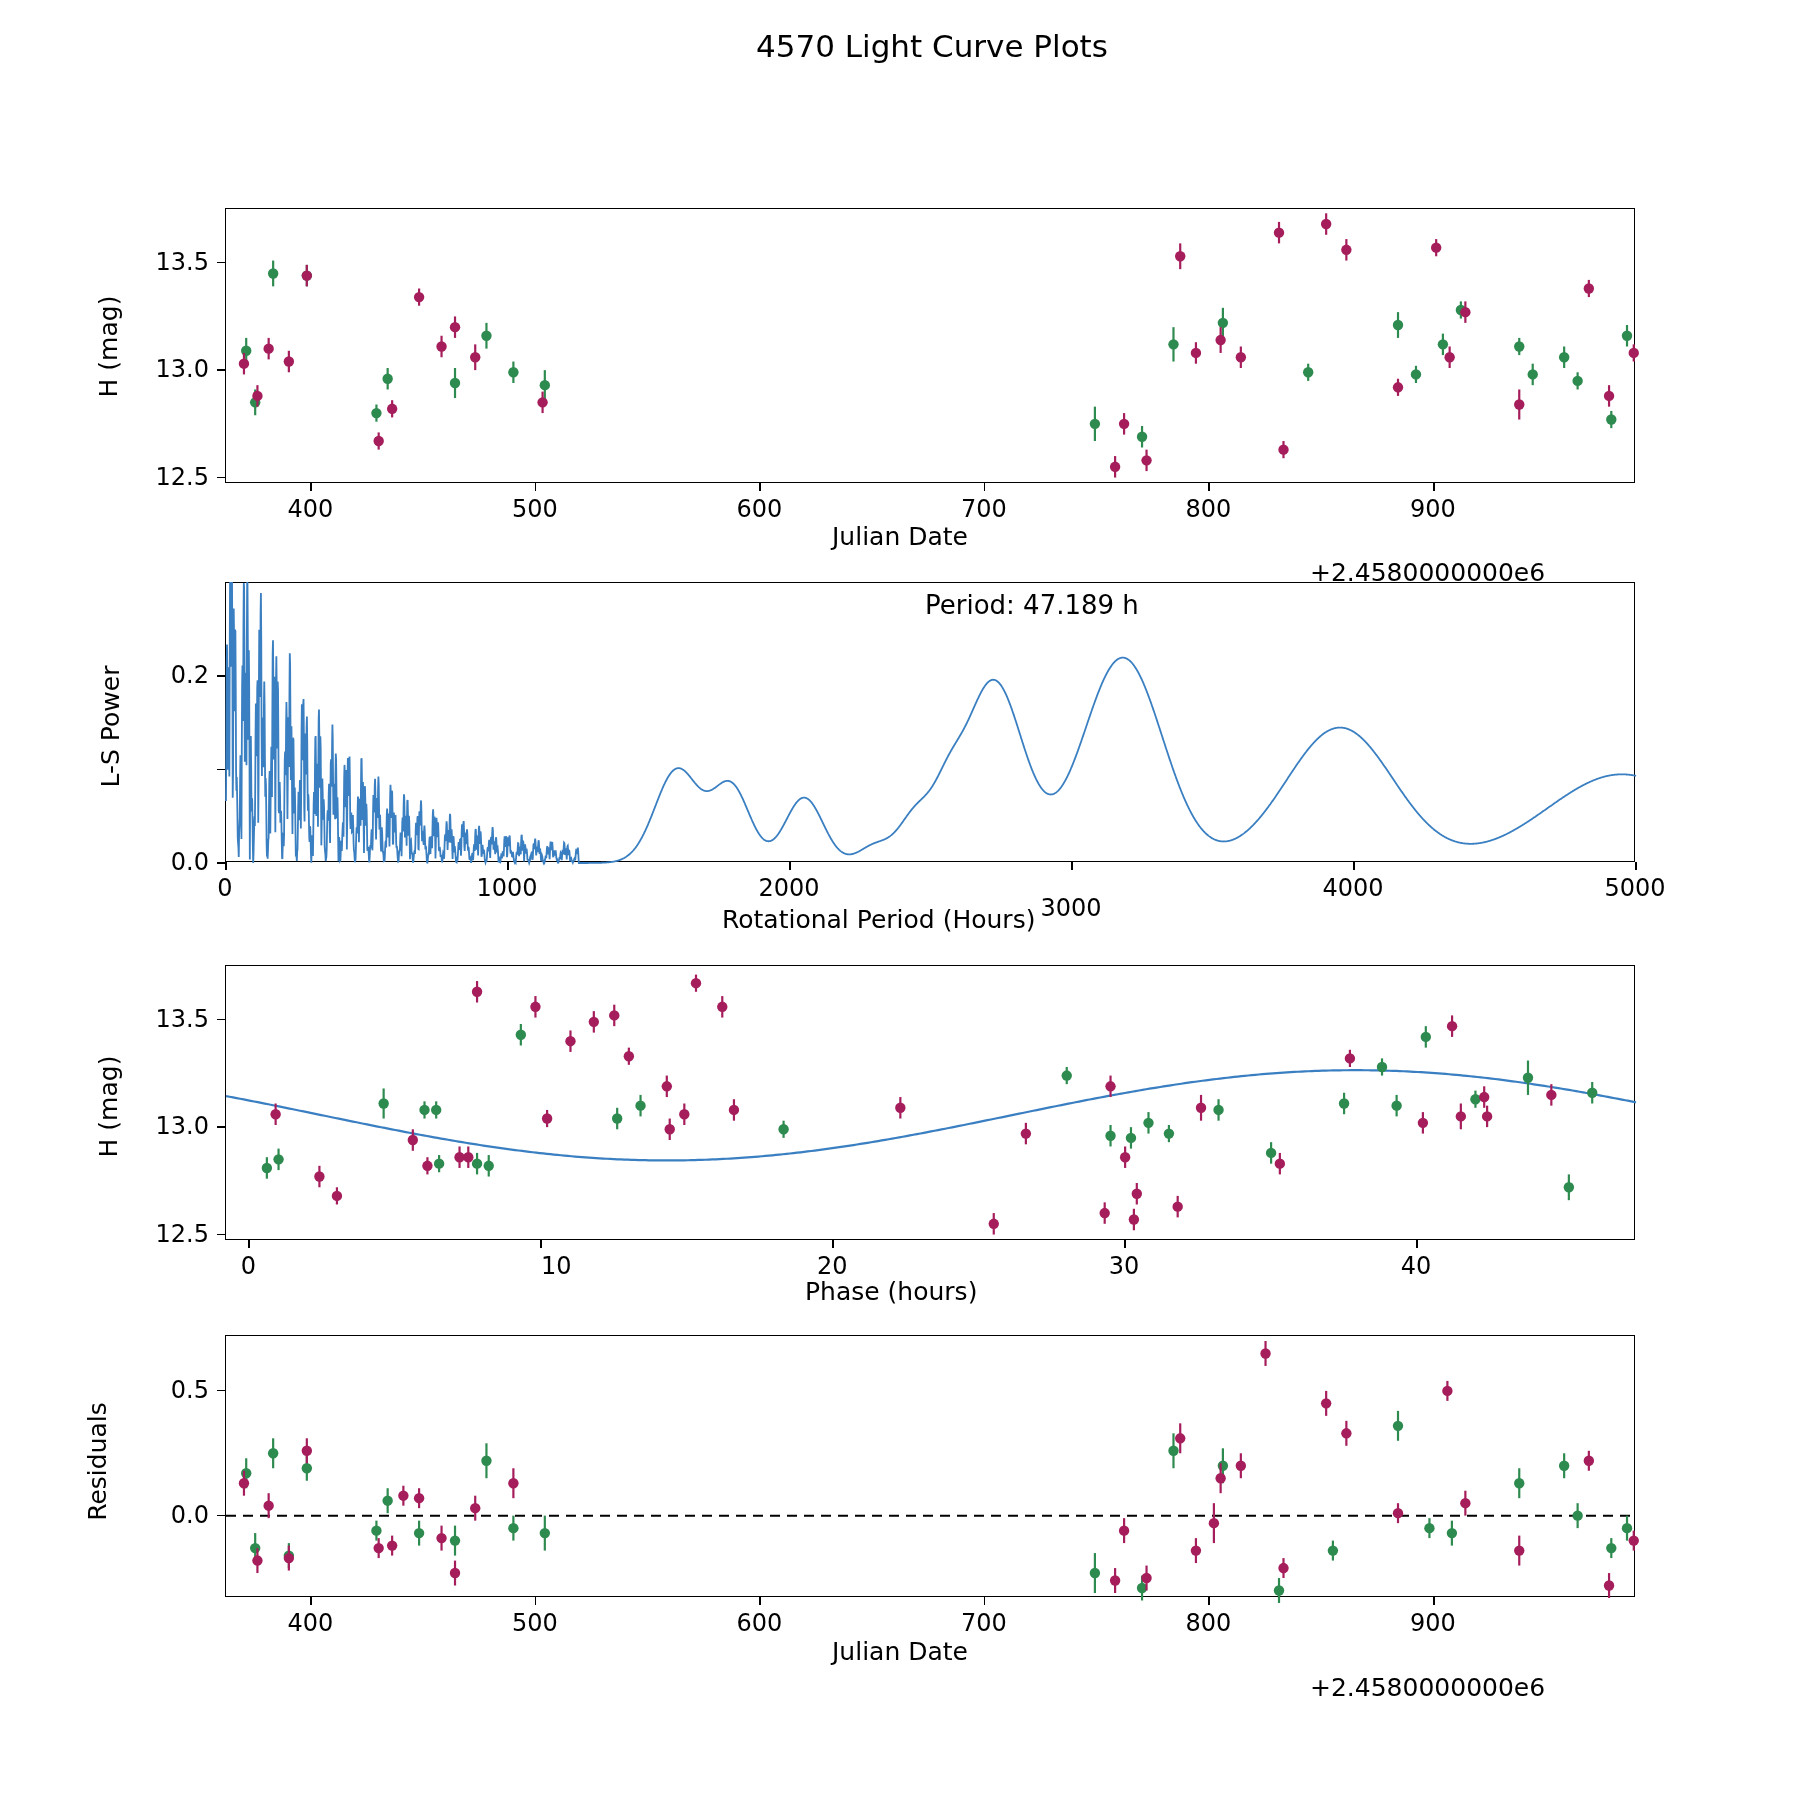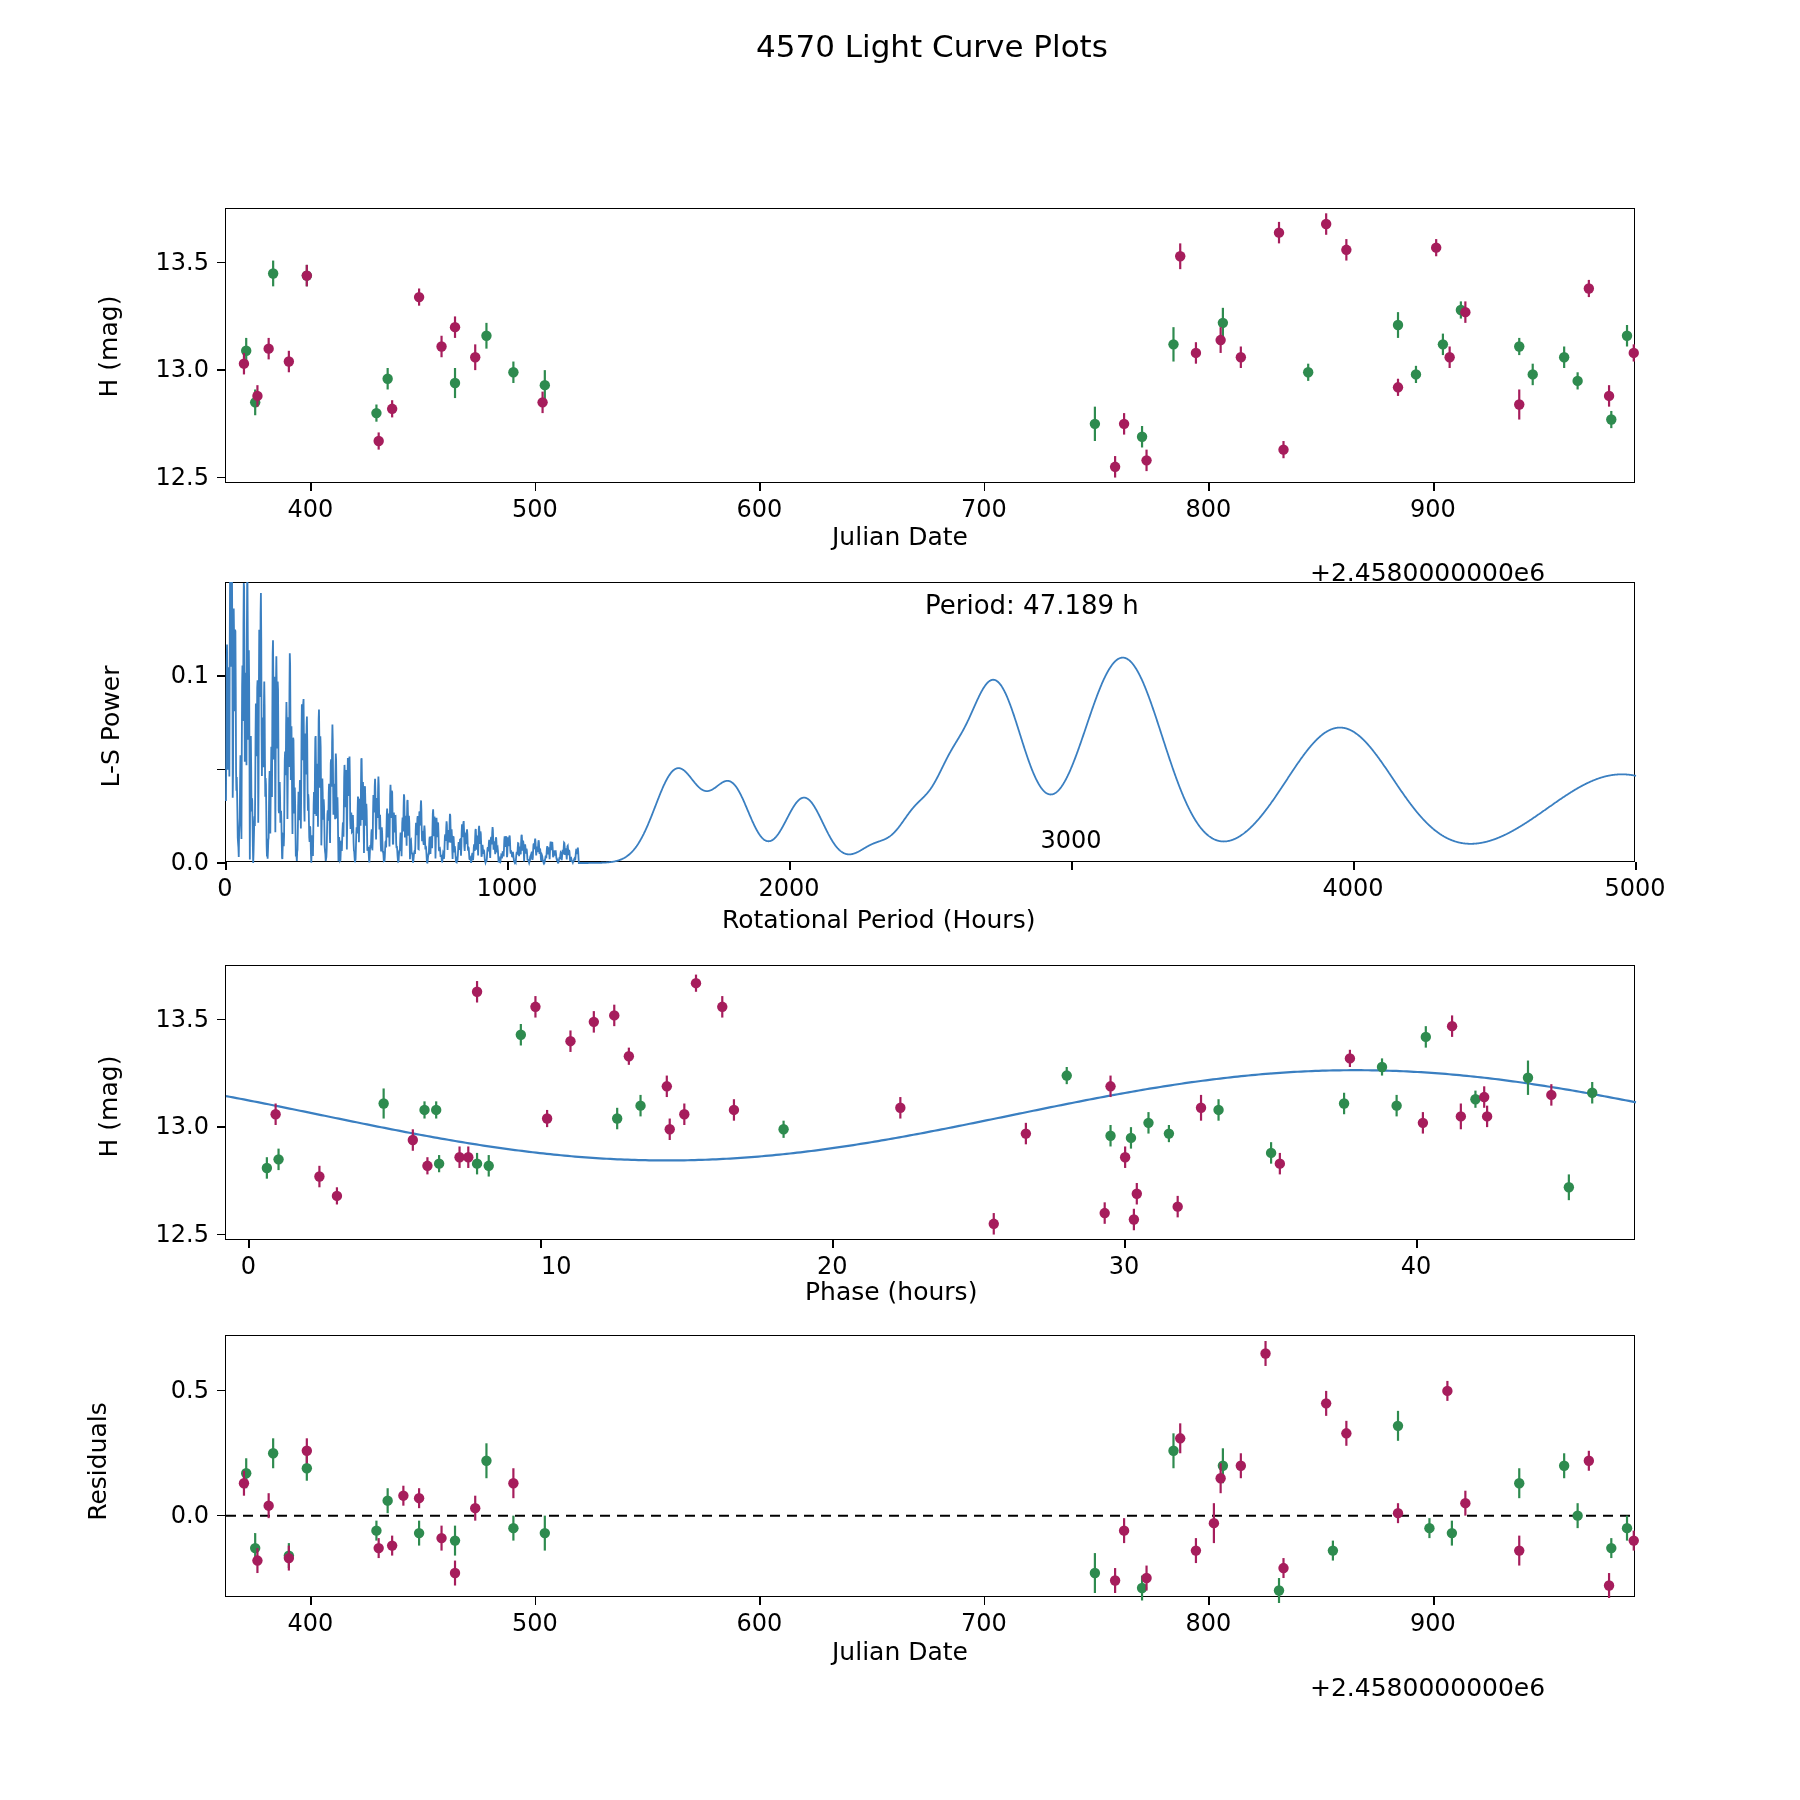--- a/index.html
+++ b/index.html
@@ -170,30 +170,30 @@
   <div class="axis-label" style="left:722px;top:905px;">Rotational Period (Hours)</div>
   <div class="axis-label ylabel" style="left:50px;top:712px;transform:rotate(-90deg);">L-S Power</div>
   <div id="ticks2">
       <div class="tickmark" style="left: 225px; top: 862px; width: 1.6px; height: 8px;"></div>
       <div class="tick" style="left: 225px; top: 874px; transform: translateX(-50%);">0</div>
       <div class="tickmark" style="left: 507px; top: 862px; width: 1.6px; height: 8px;"></div>
       <div class="tick" style="left: 507px; top: 874px; transform: translateX(-50%);">1000</div>
       <div class="tickmark" style="left: 789px; top: 862px; width: 1.6px; height: 8px;"></div>
       <div class="tick" style="left: 789px; top: 874px; transform: translateX(-50%);">2000</div>
       <div class="tickmark" style="left: 1071px; top: 862px; width: 1.6px; height: 8px;"></div>
-      <div class="tick" style="left: 1071px; top: 826px; transform: translateX(-50%);">3000</div>
+      <div class="tick" style="left: 1071px; top: 894px; transform: translateX(-50%);">3000</div>
       <div class="tickmark" style="left: 1353px; top: 862px; width: 1.6px; height: 8px;"></div>
       <div class="tick" style="left: 1353px; top: 874px; transform: translateX(-50%);">4000</div>
       <div class="tickmark" style="left: 1635px; top: 862px; width: 1.6px; height: 8px;"></div>
       <div class="tick" style="left: 1635px; top: 874px; transform: translateX(-50%);">5000</div>
       <div class="tickmark" style="left: 217px; top: 862px; width: 8px; height: 1.6px;"></div>
       <div class="tick" style="left: 209px; top: 862px; transform: translate(-100%, -50%);">0.0</div>
       <div class="tickmark" style="left: 217px; top: 768.667px; width: 8px; height: 1.6px;"></div>
       <div class="tickmark" style="left: 217px; top: 675.333px; width: 8px; height: 1.6px;"></div>
-      <div class="tick" style="left: 209px; top: 675.333px; transform: translate(-100%, -50%);">0.1</div>
+      <div class="tick" style="left: 209px; top: 675.333px; transform: translate(-100%, -50%);">0.2</div>
     </div>
 
   <div class="panel" style="left:225px;top:965px;width:1410px;height:275px;">
     <svg id="svg3" width="1410" height="275">
         <path d="M0.00 130.11 L3.53 130.77 L7.05 131.43 L10.57 132.10 L14.10 132.77 L17.63 133.45 L21.15 134.13 L24.67 134.82 L28.20 135.50 L31.72 136.20 L35.25 136.89 L38.77 137.59 L42.30 138.29 L45.83 139.00 L49.35 139.71 L52.88 140.42 L56.40 141.13 L59.92 141.84 L63.45 142.56 L66.97 143.28 L70.50 144.00 L74.02 144.72 L77.55 145.44 L81.07 146.16 L84.60 146.89 L88.13 147.61 L91.65 148.34 L95.17 149.06 L98.70 149.79 L102.22 150.51 L105.75 151.24 L109.28 151.96 L112.80 152.68 L116.32 153.41 L119.85 154.13 L123.38 154.85 L126.90 155.57 L130.43 156.29 L133.95 157.00 L137.47 157.72 L141.00 158.43 L144.53 159.14 L148.05 159.84 L151.58 160.55 L155.10 161.25 L158.63 161.95 L162.15 162.64 L165.68 163.33 L169.20 164.02 L172.72 164.70 L176.25 165.38 L179.77 166.06 L183.30 166.73 L186.82 167.40 L190.35 168.06 L193.88 168.72 L197.40 169.37 L200.93 170.02 L204.45 170.66 L207.98 171.30 L211.50 171.93 L215.03 172.55 L218.55 173.17 L222.07 173.78 L225.60 174.39 L229.13 174.99 L232.65 175.58 L236.17 176.17 L239.70 176.75 L243.23 177.32 L246.75 177.88 L250.28 178.44 L253.80 178.99 L257.32 179.54 L260.85 180.07 L264.38 180.60 L267.90 181.12 L271.43 181.63 L274.95 182.13 L278.47 182.62 L282.00 183.11 L285.52 183.58 L289.05 184.05 L292.58 184.51 L296.10 184.96 L299.63 185.40 L303.15 185.83 L306.67 186.25 L310.20 186.66 L313.72 187.06 L317.25 187.46 L320.78 187.84 L324.30 188.21 L327.82 188.57 L331.35 188.93 L334.88 189.27 L338.40 189.60 L341.92 189.92 L345.45 190.23 L348.98 190.53 L352.50 190.82 L356.02 191.10 L359.55 191.37 L363.07 191.63 L366.60 191.87 L370.13 192.11 L373.65 192.33 L377.18 192.55 L380.70 192.75 L384.23 192.94 L387.75 193.12 L391.27 193.29 L394.80 193.44 L398.32 193.59 L401.85 193.72 L405.38 193.85 L408.90 193.96 L412.42 194.06 L415.95 194.14 L419.47 194.22 L423.00 194.28 L426.52 194.34 L430.05 194.38 L433.57 194.41 L437.10 194.43 L440.63 194.43 L444.15 194.43 L447.68 194.41 L451.20 194.38 L454.73 194.34 L458.25 194.29 L461.78 194.23 L465.30 194.15 L468.82 194.07 L472.35 193.97 L475.88 193.86 L479.40 193.74 L482.92 193.60 L486.45 193.46 L489.98 193.30 L493.50 193.14 L497.02 192.96 L500.55 192.77 L504.08 192.57 L507.60 192.36 L511.13 192.13 L514.65 191.90 L518.17 191.65 L521.70 191.40 L525.23 191.13 L528.75 190.85 L532.27 190.56 L535.80 190.26 L539.33 189.95 L542.85 189.63 L546.38 189.30 L549.90 188.96 L553.42 188.61 L556.95 188.25 L560.48 187.88 L564.00 187.50 L567.52 187.11 L571.05 186.70 L574.58 186.29 L578.10 185.87 L581.63 185.44 L585.15 185.00 L588.68 184.56 L592.20 184.10 L595.73 183.63 L599.25 183.16 L602.77 182.67 L606.30 182.18 L609.83 181.68 L613.35 181.17 L616.88 180.65 L620.40 180.12 L623.92 179.59 L627.45 179.05 L630.98 178.50 L634.50 177.94 L638.02 177.38 L641.55 176.81 L645.08 176.23 L648.60 175.64 L652.13 175.05 L655.65 174.45 L659.18 173.85 L662.70 173.23 L666.22 172.62 L669.75 171.99 L673.27 171.36 L676.80 170.73 L680.32 170.08 L683.85 169.44 L687.38 168.79 L690.90 168.13 L694.42 167.47 L697.95 166.80 L701.48 166.13 L705.00 165.45 L708.53 164.77 L712.05 164.09 L715.57 163.40 L719.10 162.71 L722.63 162.02 L726.15 161.32 L729.67 160.62 L733.20 159.92 L736.72 159.21 L740.25 158.50 L743.77 157.79 L747.30 157.08 L750.82 156.36 L754.35 155.64 L757.88 154.92 L761.40 154.20 L764.92 153.48 L768.45 152.76 L771.98 152.04 L775.50 151.31 L779.02 150.59 L782.55 149.86 L786.08 149.14 L789.60 148.41 L793.13 147.69 L796.65 146.96 L800.17 146.24 L803.70 145.51 L807.23 144.79 L810.75 144.07 L814.27 143.35 L817.80 142.63 L821.33 141.92 L824.85 141.20 L828.38 140.49 L831.90 139.78 L835.43 139.07 L838.95 138.37 L842.47 137.66 L846.00 136.96 L849.53 136.27 L853.05 135.58 L856.58 134.89 L860.10 134.20 L863.63 133.52 L867.15 132.84 L870.67 132.17 L874.20 131.50 L877.73 130.84 L881.25 130.18 L884.77 129.52 L888.30 128.87 L891.83 128.23 L895.35 127.59 L898.88 126.96 L902.40 126.33 L905.92 125.71 L909.45 125.09 L912.97 124.49 L916.50 123.88 L920.02 123.29 L923.55 122.70 L927.07 122.12 L930.60 121.54 L934.13 120.97 L937.65 120.41 L941.17 119.86 L944.70 119.31 L948.23 118.78 L951.75 118.25 L955.27 117.72 L958.80 117.21 L962.33 116.70 L965.85 116.21 L969.38 115.72 L972.90 115.24 L976.42 114.77 L979.95 114.31 L983.47 113.85 L987.00 113.41 L990.52 112.97 L994.05 112.55 L997.58 112.13 L1001.10 111.73 L1004.63 111.33 L1008.15 110.95 L1011.67 110.57 L1015.20 110.20 L1018.73 109.85 L1022.25 109.50 L1025.78 109.16 L1029.30 108.84 L1032.83 108.52 L1036.35 108.22 L1039.88 107.92 L1043.40 107.64 L1046.93 107.37 L1050.45 107.11 L1053.98 106.86 L1057.50 106.62 L1061.02 106.39 L1064.55 106.17 L1068.07 105.96 L1071.60 105.77 L1075.13 105.58 L1078.65 105.41 L1082.17 105.25 L1085.70 105.10 L1089.22 104.96 L1092.75 104.83 L1096.27 104.72 L1099.80 104.62 L1103.33 104.52 L1106.85 104.44 L1110.38 104.37 L1113.90 104.31 L1117.42 104.27 L1120.95 104.23 L1124.47 104.21 L1128.00 104.20 L1131.53 104.20 L1135.05 104.21 L1138.58 104.24 L1142.10 104.27 L1145.63 104.32 L1149.15 104.38 L1152.67 104.45 L1156.20 104.53 L1159.72 104.62 L1163.25 104.73 L1166.78 104.85 L1170.30 104.97 L1173.83 105.11 L1177.35 105.27 L1180.87 105.43 L1184.40 105.60 L1187.92 105.79 L1191.45 105.98 L1194.98 106.19 L1198.50 106.41 L1202.03 106.64 L1205.55 106.88 L1209.07 107.13 L1212.60 107.39 L1216.13 107.67 L1219.65 107.95 L1223.18 108.25 L1226.70 108.55 L1230.23 108.87 L1233.75 109.20 L1237.27 109.53 L1240.80 109.88 L1244.32 110.24 L1247.85 110.60 L1251.38 110.98 L1254.90 111.37 L1258.42 111.77 L1261.95 112.17 L1265.48 112.59 L1269.00 113.02 L1272.53 113.45 L1276.05 113.90 L1279.58 114.35 L1283.10 114.81 L1286.63 115.29 L1290.15 115.77 L1293.67 116.26 L1297.20 116.75 L1300.73 117.26 L1304.25 117.77 L1307.78 118.30 L1311.30 118.83 L1314.83 119.37 L1318.35 119.91 L1321.88 120.47 L1325.40 121.03 L1328.92 121.60 L1332.45 122.17 L1335.98 122.76 L1339.50 123.35 L1343.03 123.94 L1346.55 124.54 L1350.07 125.15 L1353.60 125.77 L1357.13 126.39 L1360.65 127.02 L1364.17 127.65 L1367.70 128.29 L1371.22 128.94 L1374.75 129.59 L1378.27 130.24 L1381.80 130.90 L1385.33 131.57 L1388.85 132.23 L1392.38 132.91 L1395.90 133.59 L1399.42 134.27 L1402.95 134.95 L1406.47 135.64 L1410.00 136.34 " fill="none" stroke="#3a7fc1" stroke-width="2.2"></path>
         <line x1="40.869565217391305" y1="212.69531250000014" x2="40.869565217391305" y2="191.21093749999983" stroke="#2e8b4f" stroke-width="2.2"></line>
         <circle cx="40.869565217391305" cy="201.953125" r="5.2" fill="#2e8b4f"></circle>
         <line x1="52.546583850931675" y1="204.10156250000034" x2="52.546583850931675" y2="182.6171875" stroke="#2e8b4f" stroke-width="2.2"></line>
         <circle cx="52.546583850931675" cy="193.35937500000017" r="5.2" fill="#2e8b4f"></circle>
         <line x1="157.63975155279502" y1="152.53906250000026" x2="157.63975155279502" y2="122.46093750000011" stroke="#2e8b4f" stroke-width="2.2"></line>

